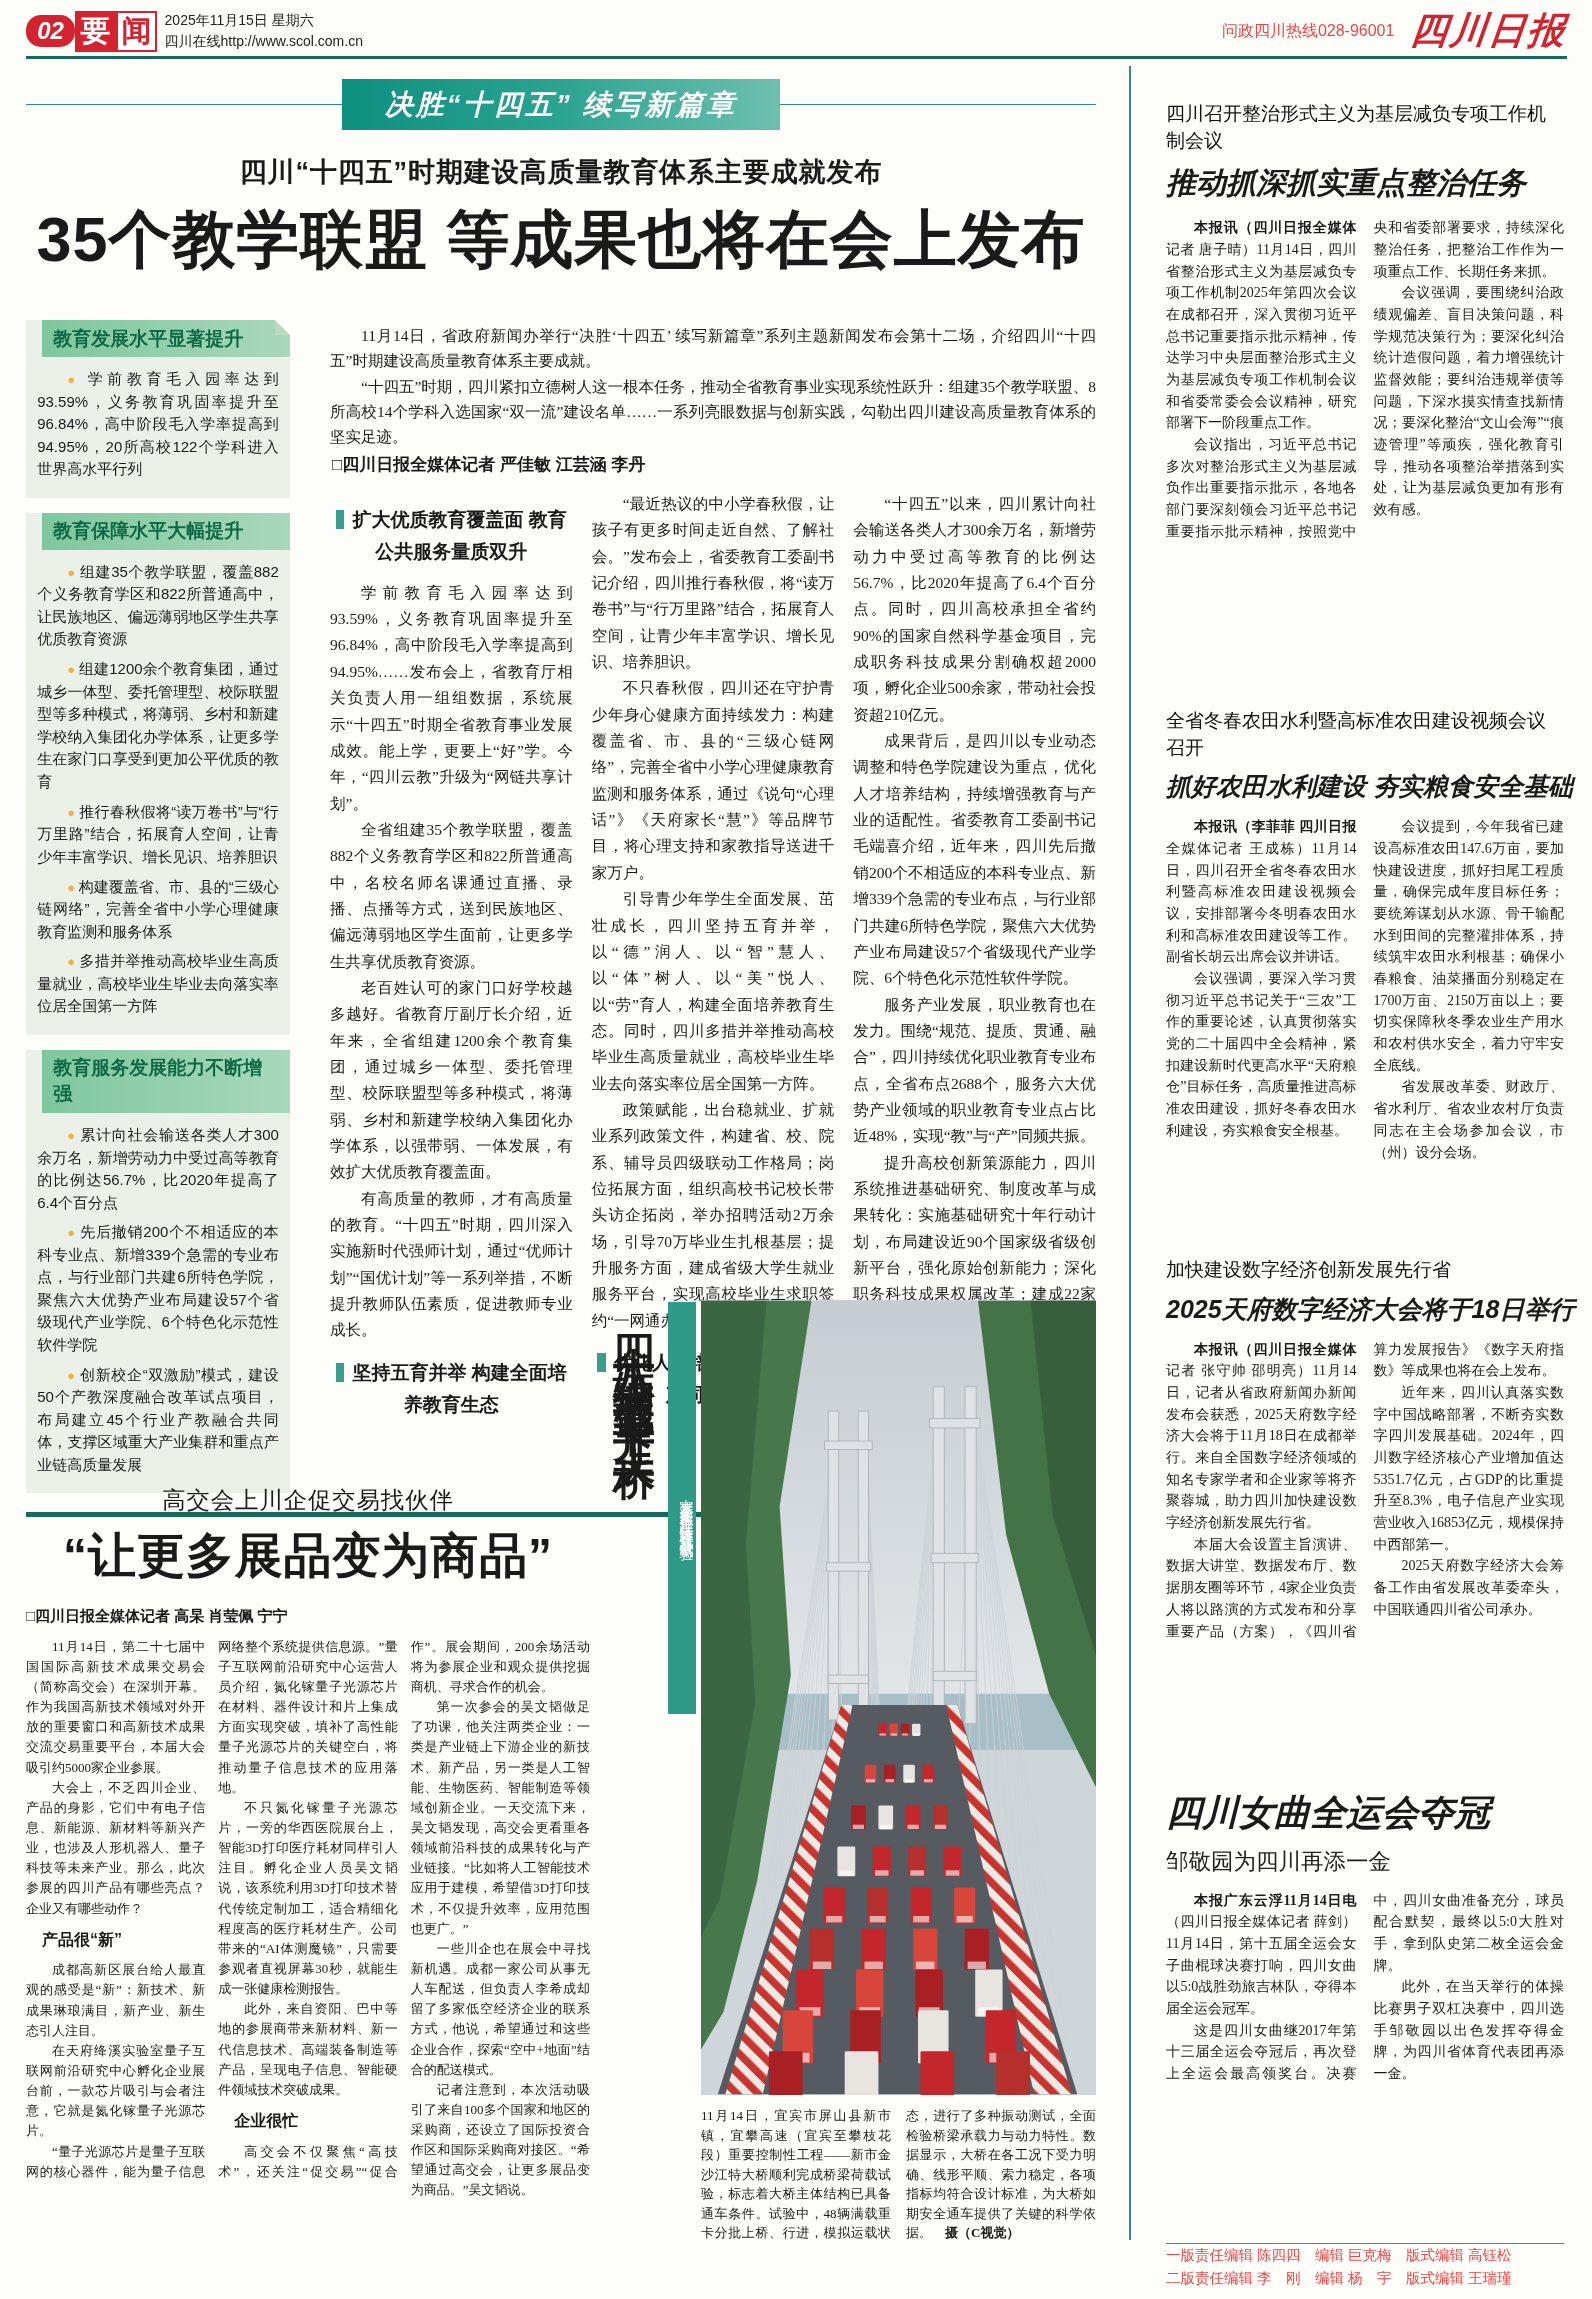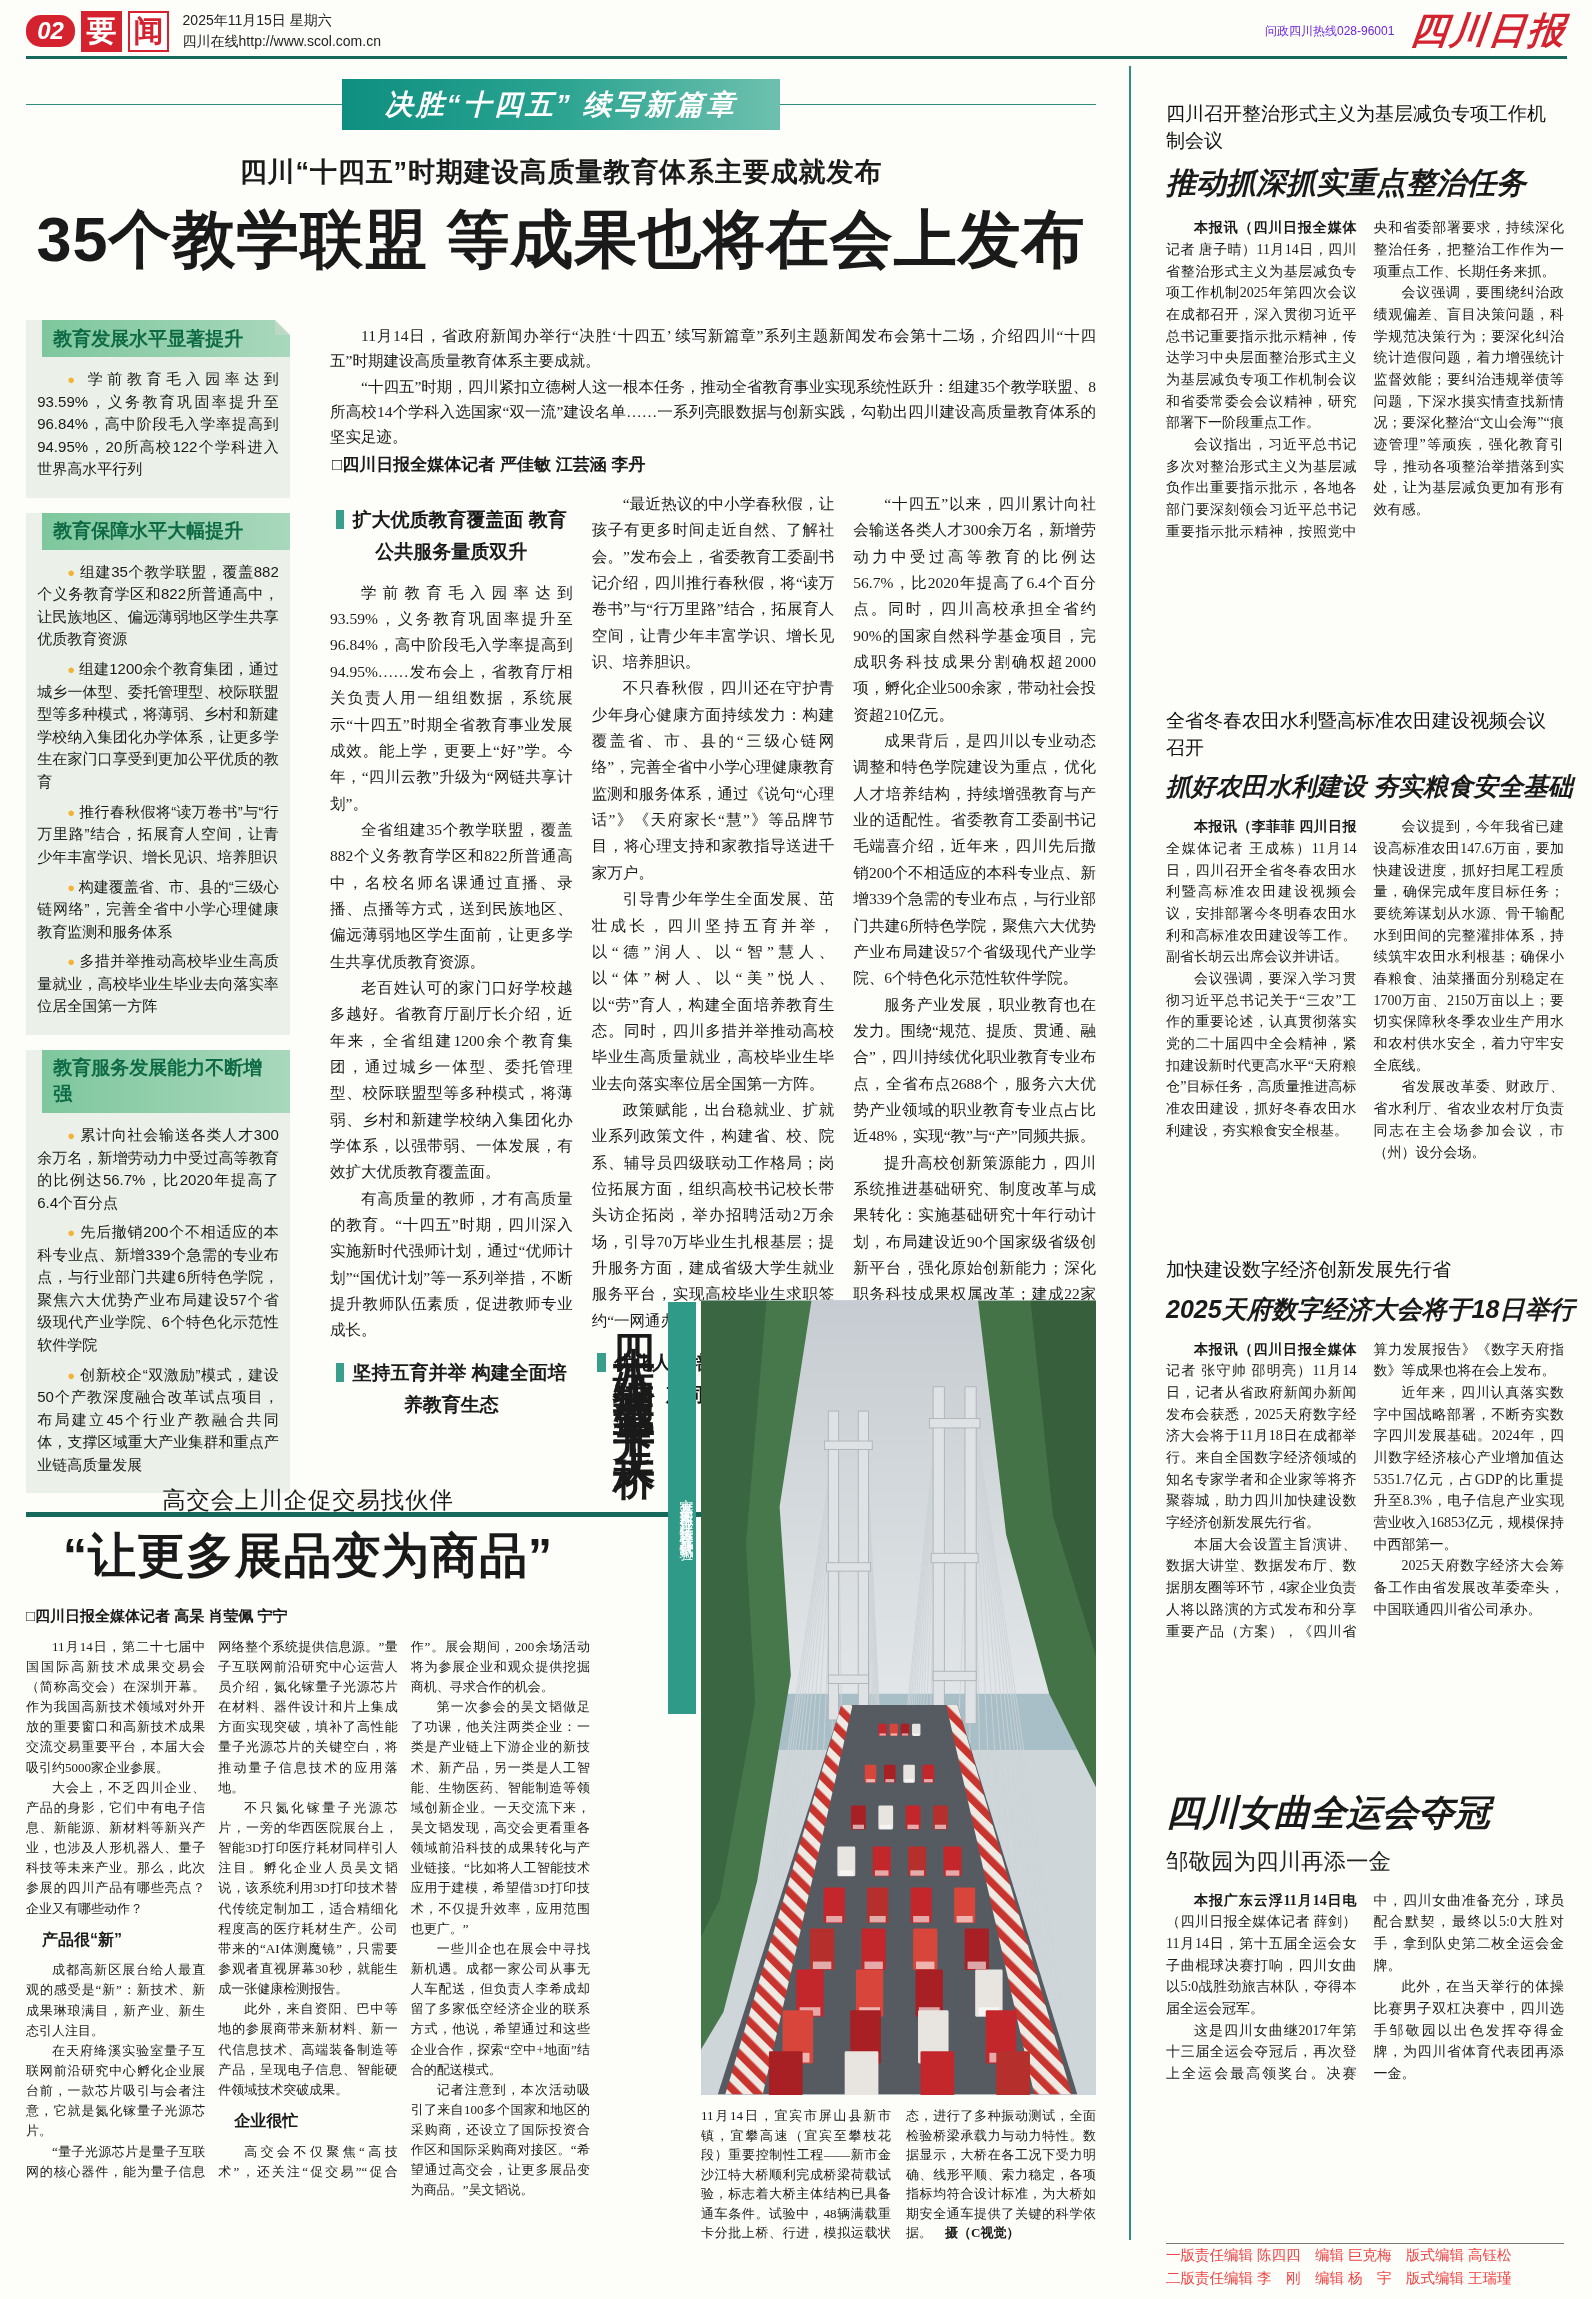--- a/index.html
+++ b/index.html
@@ -1,30 +1,30 @@
 <!DOCTYPE html>
 <html style="font-size:15px"><head>
 <meta charset="utf-8">
 <style>
   html,body{margin:0;padding:0;background:#888;}
   .page{position:relative;width:1593px;height:2299px;background:#fdfdfa;margin:0 auto;
         font-family:"Liberation Sans",sans-serif;color:#1a1a1a;overflow:hidden;}
   
   .header-bar{position:absolute;left:26px;right:26px;top:7.5px;height:47px;display:flex;
               align-items:center;justify-content:space-between;}
-  .hdr-left{display:flex;align-items:center;gap:6px;}
+  .hdr-left{display:flex;align-items:center;gap:0;}
   .page-badge{background:#d4232f;color:#fff;font-weight:bold;font-style:italic;
               border-radius:15px;padding:1.9px 11.2px;font-size:24px;}
   .sec-box{width:41px;height:41px;display:flex;align-items:center;justify-content:center;
            font-size:30px;font-weight:bold;font-family:"Liberation Serif",serif;}
   .sec-box.solid{background:#d4232f;color:#fff;}
   .sec-box.outline{background:#fff;color:#d4232f;border:2.8px solid #d4232f;box-sizing:border-box;}
   .date-block{font-size:14px;line-height:1.5;color:#222;margin-left:7.5px;}
   .hdr-right{display:flex;align-items:center;gap:17px;}
-  .hotline{font-size:12px;color:#6d28d9;}
+  .hotline{font-size:16px;color:#ef4444;}
   .masthead-logo{color:#d4232f;font-weight:bold;font-size:37px;font-family:"Liberation Serif",serif;
                  font-style:italic;transform:skewX(-6deg);letter-spacing:1.9px;}
   .top-rule{position:absolute;left:26px;right:26px;top:56px;height:2.8px;background:#17695c;}
   
   .banner-row{position:absolute;left:26px;top:82px;width:1070px;height:45px;display:flex;align-items:center;}
   .banner-line{flex:1;height:1.9px;background:#2e8f7c;}
   .banner{background:linear-gradient(90deg,#0e8f80,#2ba491,#6ec0ae);color:#fff;font-weight:bold;
           font-style:italic;font-size:28px;letter-spacing:2.8px;padding:6.6px 43px;white-space:nowrap;}
   .edu-kicker{position:absolute;left:26px;top:154px;width:1070px;text-align:center;
               font-size:27px;font-weight:bold;letter-spacing:0.9px;}

